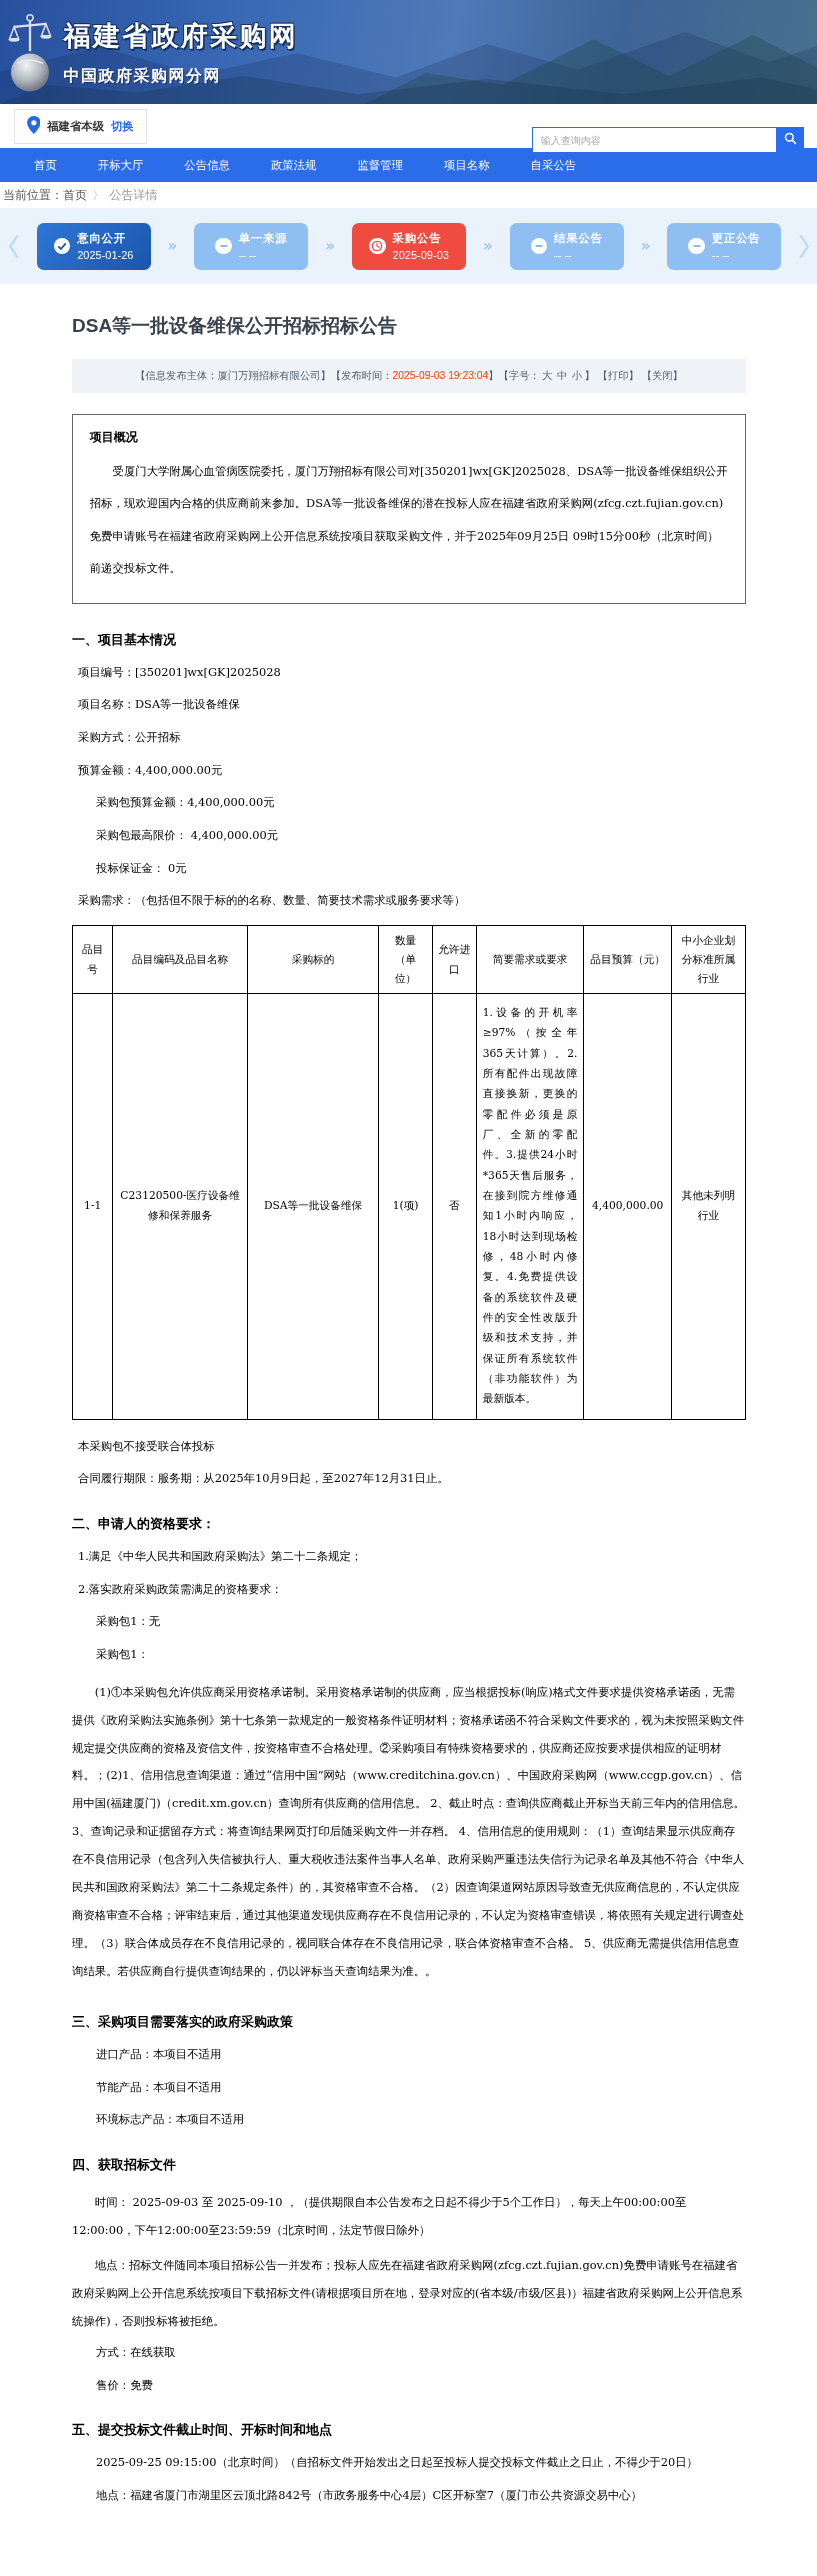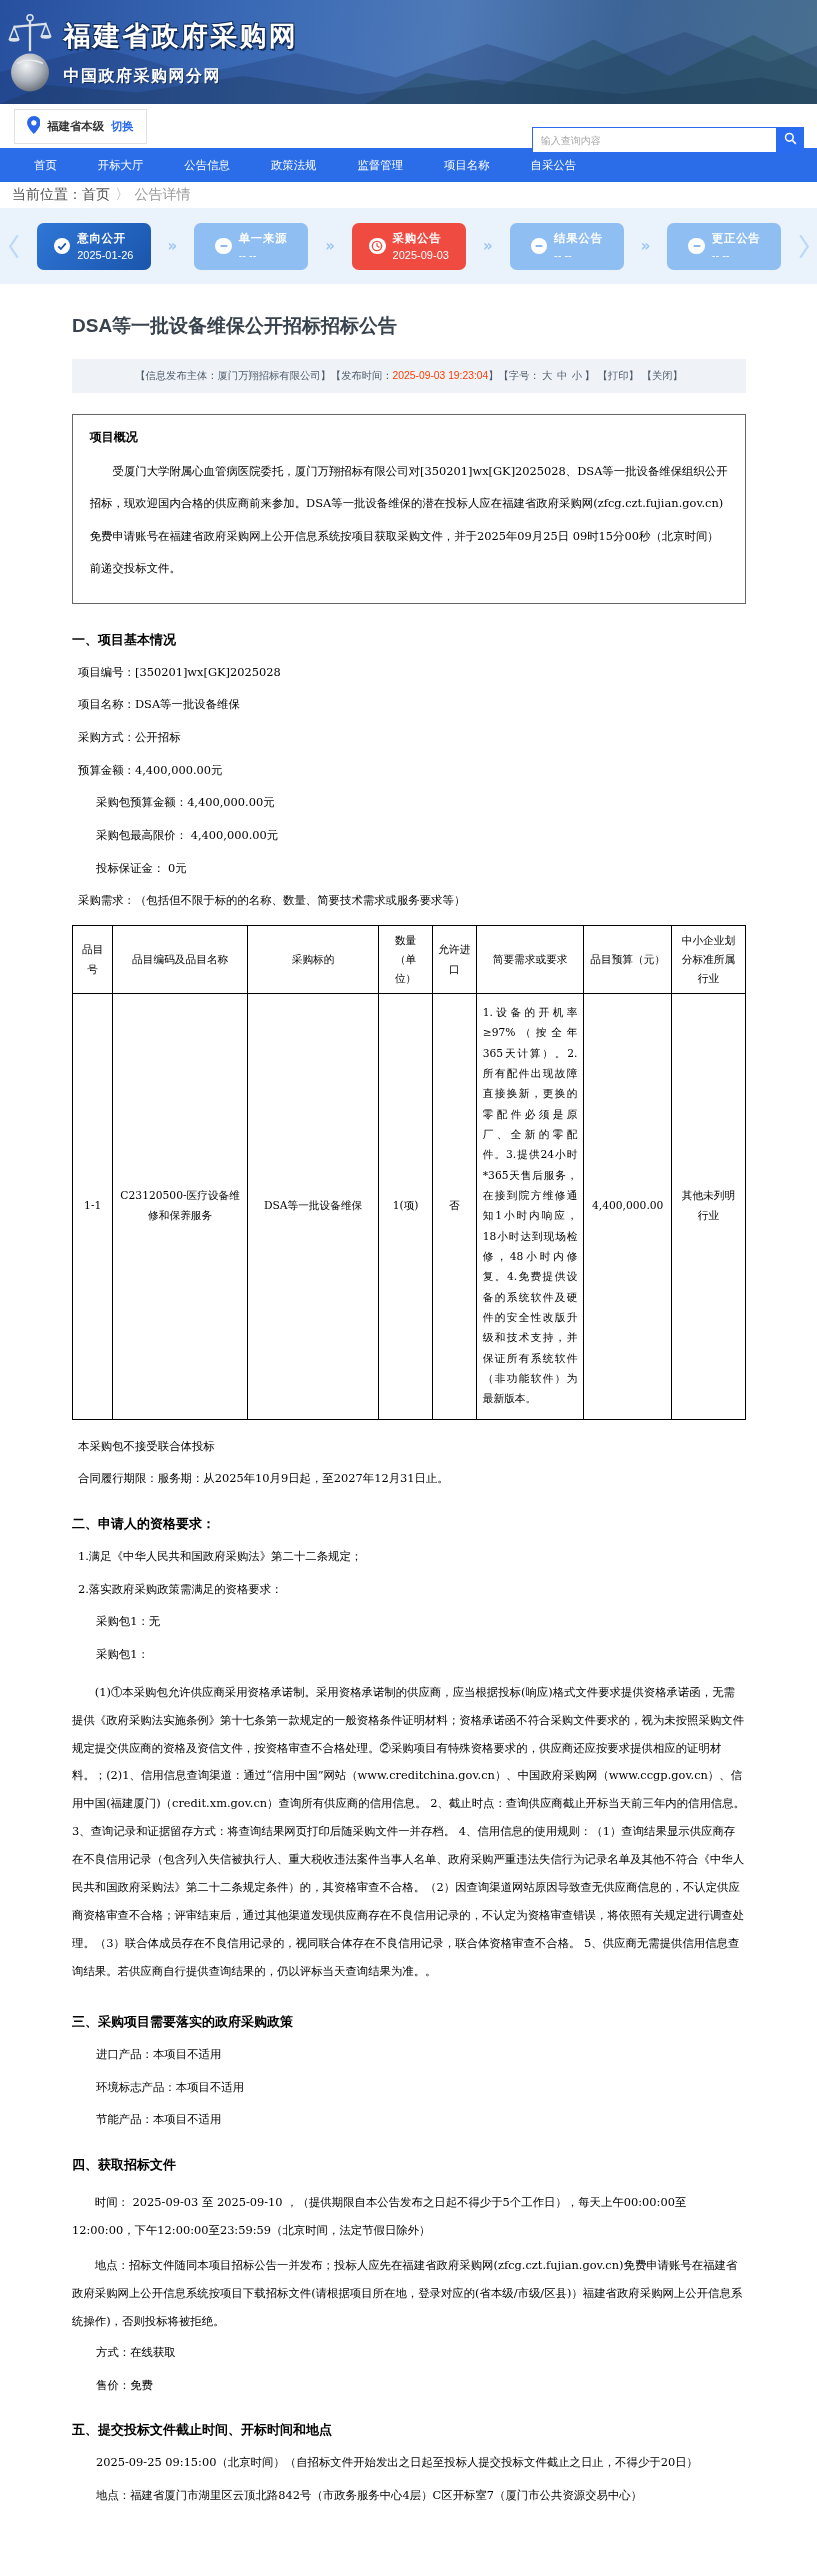--- a/index.html
+++ b/index.html
@@ -25,21 +25,21 @@
   .search-box{display:flex;margin-top:28px;}
   .search-input{width:228px;height:24px;border:0.8px solid #2a6cf0;border-right:none;padding:0 7.6px;font-size:10px;outline:none;color:#333;}
   .search-input::placeholder{color:#aaa;}
   .search-btn{width:28px;height:26px;background:#2a6cf0;border:none;cursor:pointer;display:flex;align-items:center;justify-content:center;}
 
   
   .mainnav{height:34px;background:#2b6de8;display:flex;align-items:center;padding-left:34px;}
   .mainnav a{color:#fff;font-size:11.4px;text-decoration:none;margin-right:41px;cursor:pointer;white-space:nowrap;}
 
   
-  .crumbs{height:26px;display:flex;align-items:center;padding-left:12px;font-size:14px;color:#555;background:#fff;}
+  .crumbs{height:26px;display:flex;align-items:center;padding-left:3px;font-size:12px;color:#555;background:#fff;}
   .crumbs a{color:#555;text-decoration:none;cursor:pointer;}
   .crumbs .sep{margin:0 5.3px;color:#aaa;}
   .crumbs .cur{color:#999;}
 
   
   .steps{height:76px;background:#eaf3fb;display:flex;align-items:center;justify-content:space-between;padding:0 7.6px;}
   .nav-arrow{cursor:pointer;flex:none;display:flex;align-items:center;}
   .step{width:114px;height:47px;border-radius:6.8px;display:flex;align-items:center;justify-content:center;gap:6.8px;color:#fff;cursor:pointer;flex:none;}
   .step.done{background:linear-gradient(135deg,#2f77d6,#1a55ac);}
   .step.pending{background:#8fbef2;}
@@ -298,22 +298,22 @@
 
     <h3 class="sec-h">二、申请人的资格要求：</h3>
     <p class="ln ind1">1.满足《中华人民共和国政府采购法》第二十二条规定；</p>
     <p class="ln ind1">2.落实政府采购政策需满足的资格要求：</p>
     <p class="ln ind2">采购包1：无</p>
     <p class="ln ind2">采购包1：</p>
     <p class="para">(1)①本采购包允许供应商采用资格承诺制。采用资格承诺制的供应商，应当根据投标(响应)格式文件要求提供资格承诺函，无需提供《政府采购法实施条例》第十七条第一款规定的一般资格条件证明材料；资格承诺函不符合采购文件要求的，视为未按照采购文件规定提交供应商的资格及资信文件，按资格审查不合格处理。②采购项目有特殊资格要求的，供应商还应按要求提供相应的证明材料。；(2)1、信用信息查询渠道：通过“信用中国”网站（www.creditchina.gov.cn）、中国政府采购网（www.ccgp.gov.cn）、信用中国(福建厦门)（credit.xm.gov.cn）查询所有供应商的信用信息。  2、截止时点：查询供应商截止开标当天前三年内的信用信息。  3、查询记录和证据留存方式：将查询结果网页打印后随采购文件一并存档。  4、信用信息的使用规则：（1）查询结果显示供应商存在不良信用记录（包含列入失信被执行人、重大税收违法案件当事人名单、政府采购严重违法失信行为记录名单及其他不符合《中华人民共和国政府采购法》第二十二条规定条件）的，其资格审查不合格。（2）因查询渠道网站原因导致查无供应商信息的，不认定供应商资格审查不合格；评审结束后，通过其他渠道发现供应商存在不良信用记录的，不认定为资格审查错误，将依照有关规定进行调查处理。（3）联合体成员存在不良信用记录的，视同联合体存在不良信用记录，联合体资格审查不合格。  5、供应商无需提供信用信息查询结果。若供应商自行提供查询结果的，仍以评标当天查询结果为准。。</p>
 
     <h3 class="sec-h">三、采购项目需要落实的政府采购政策</h3>
     <p class="ln ind2">进口产品：本项目不适用</p>
+    <p class="ln ind2">节能产品：本项目不适用</p>
     <p class="ln ind2">环境标志产品：本项目不适用</p>
-    <p class="ln ind2">节能产品：本项目不适用</p>
 
     <h3 class="sec-h">四、获取招标文件</h3>
     <p class="para">时间： 2025-09-03 至 2025-09-10 ，（提供期限自本公告发布之日起不得少于5个工作日），每天上午00:00:00至12:00:00，下午12:00:00至23:59:59（北京时间，法定节假日除外）</p>
     <p class="para">地点：招标文件随同本项目招标公告一并发布；投标人应先在福建省政府采购网(zfcg.czt.fujian.gov.cn)免费申请账号在福建省政府采购网上公开信息系统按项目下载招标文件(请根据项目所在地，登录对应的(省本级/市级/区县)）福建省政府采购网上公开信息系统操作)，否则投标将被拒绝。</p>
     <p class="ln ind2">方式：在线获取</p>
     <p class="ln ind2">售价：免费</p>
 
     <h3 class="sec-h">五、提交投标文件截止时间、开标时间和地点</h3>
     <p class="ln ind2">2025-09-25 09:15:00（北京时间）（自招标文件开始发出之日起至投标人提交投标文件截止之日止，不得少于20日）</p>
     <p class="ln ind2">地点：福建省厦门市湖里区云顶北路842号（市政务服务中心4层）C区开标室7（厦门市公共资源交易中心）</p>

